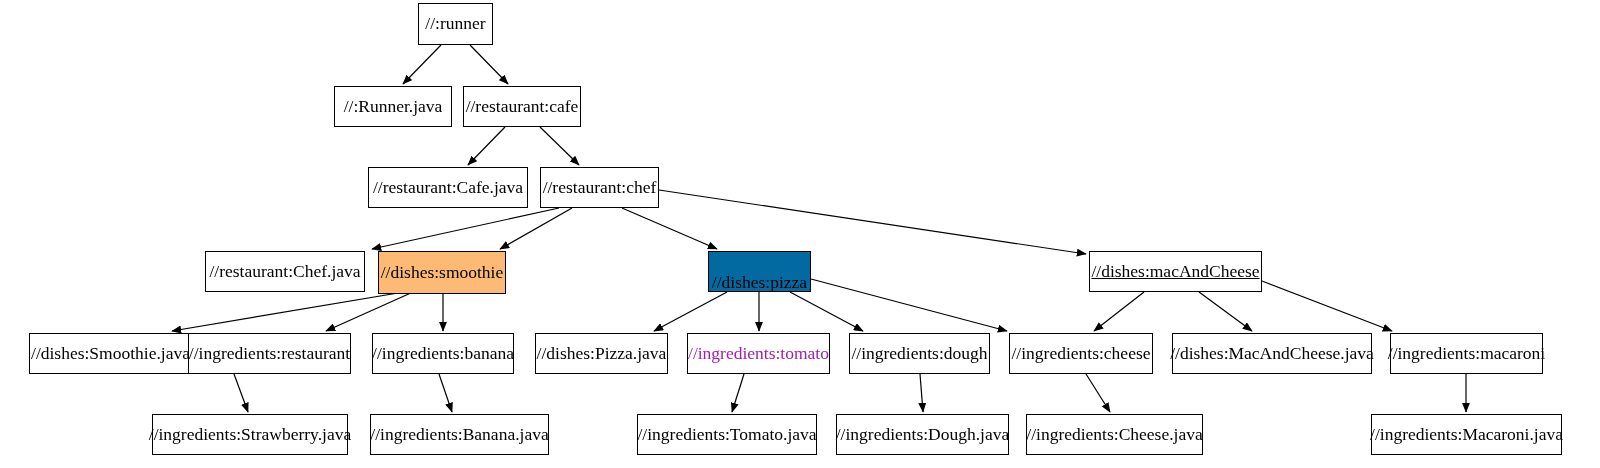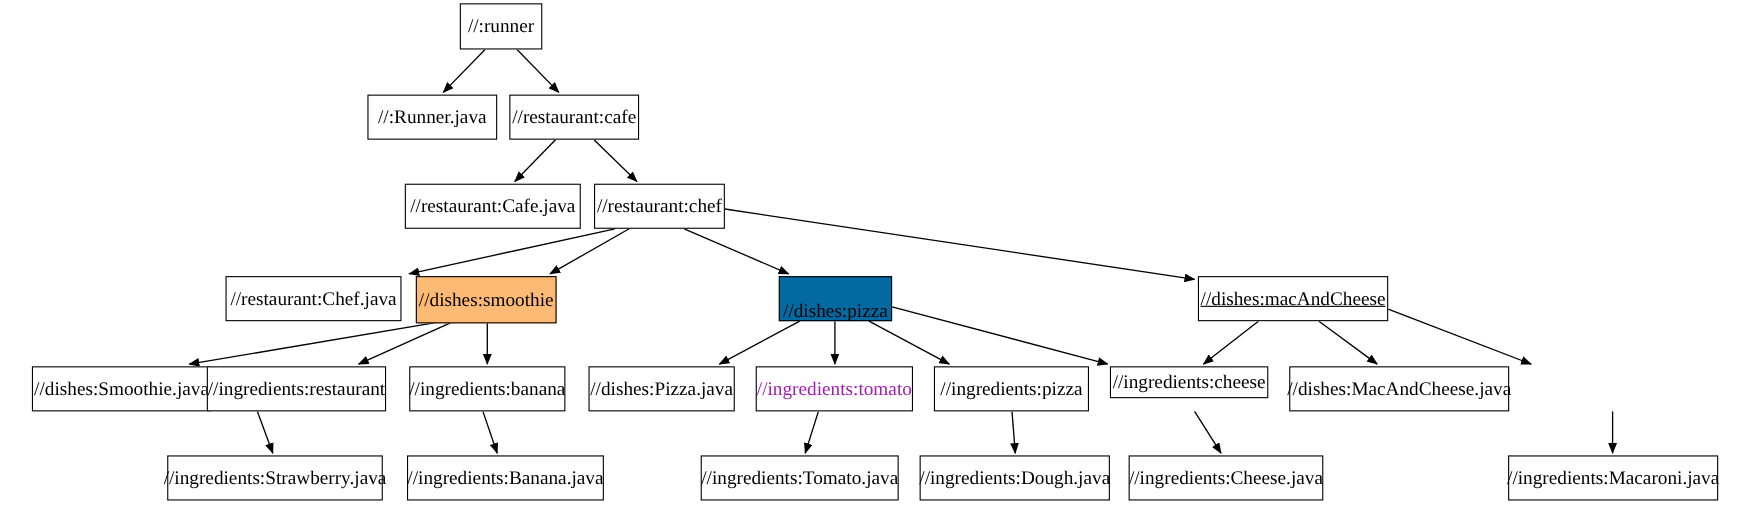--- a/index.html
+++ b/index.html
@@ -124,27 +124,30 @@
       <div class="graph-node" style="left: 372px; top: 333px; width: 142px; height: 41px; border-color: rgb(0, 0, 0); background: rgb(255, 255, 255);">
         <span class="node-label" style="color: rgb(0, 0, 0);">//ingredients:banana</span>
       </div>
       <div class="graph-node" style="left: 535px; top: 333px; width: 133px; height: 41px; border-color: rgb(0, 0, 0); background: rgb(255, 255, 255);">
         <span class="node-label" style="color: rgb(0, 0, 0);">//dishes:Pizza.java</span>
       </div>
       <div class="graph-node" style="left: 687px; top: 333px; width: 143px; height: 41px; border-color: rgb(0, 0, 0); background: rgb(255, 255, 255);">
         <span class="node-label" style="color: #a21caf;">//ingredients:tomato</span>
       </div>
       <div class="graph-node" style="left: 849px; top: 333px; width: 141px; height: 41px; border-color: rgb(0, 0, 0); background: rgb(255, 255, 255);">
-        <span class="node-label" style="color: rgb(0, 0, 0);">//ingredients:pizza</span>
+        <span class="node-label" style="color: rgb(0, 0, 0);">//ingredients:dough</span>
       </div>
-      <div class="graph-node" style="left: 1009px; top: 333px; width: 144px; height: 29px; border-color: rgb(0, 0, 0); background: rgb(255, 255, 255);">
+      <div class="graph-node" style="left: 1009px; top: 333px; width: 144px; height: 41px; border-color: rgb(0, 0, 0); background: rgb(255, 255, 255);">
         <span class="node-label" style="color: rgb(0, 0, 0);">//ingredients:cheese</span>
       </div>
       <div class="graph-node" style="left: 1172px; top: 333px; width: 200px; height: 41px; border-color: rgb(0, 0, 0); background: rgb(255, 255, 255);">
         <span class="node-label" style="color: rgb(0, 0, 0);">//dishes:MacAndCheese.java</span>
+      </div>
+      <div class="graph-node" style="left: 1390px; top: 333px; width: 153px; height: 41px; border-color: rgb(0, 0, 0); background: rgb(255, 255, 255);">
+        <span class="node-label" style="color: rgb(0, 0, 0);">//ingredients:macaroni</span>
       </div>
       <div class="graph-node" style="left: 152px; top: 414px; width: 196px; height: 41px; border-color: rgb(0, 0, 0); background: rgb(255, 255, 255);">
         <span class="node-label" style="color: rgb(0, 0, 0);">//ingredients:Strawberry.java</span>
       </div>
       <div class="graph-node" style="left: 370px; top: 414px; width: 179px; height: 41px; border-color: rgb(0, 0, 0); background: rgb(255, 255, 255);">
         <span class="node-label" style="color: rgb(0, 0, 0);">//ingredients:Banana.java</span>
       </div>
       <div class="graph-node" style="left: 637px; top: 414px; width: 180px; height: 41px; border-color: rgb(0, 0, 0); background: rgb(255, 255, 255);">
         <span class="node-label" style="color: rgb(0, 0, 0);">//ingredients:Tomato.java</span>
       </div>

